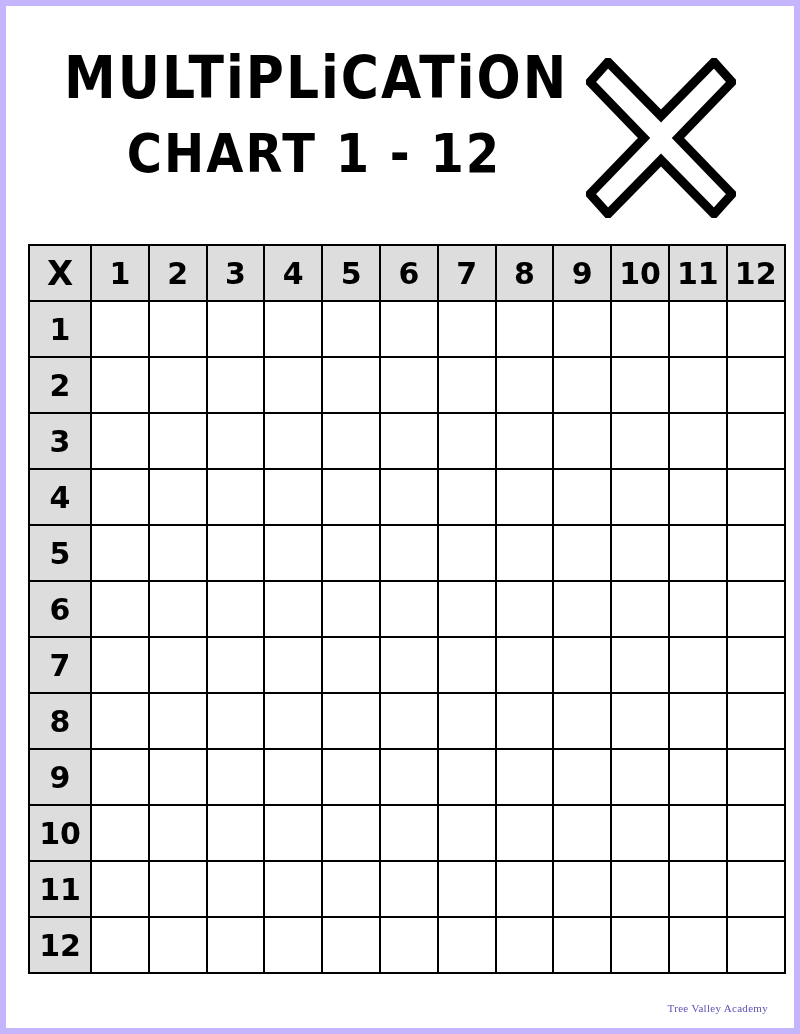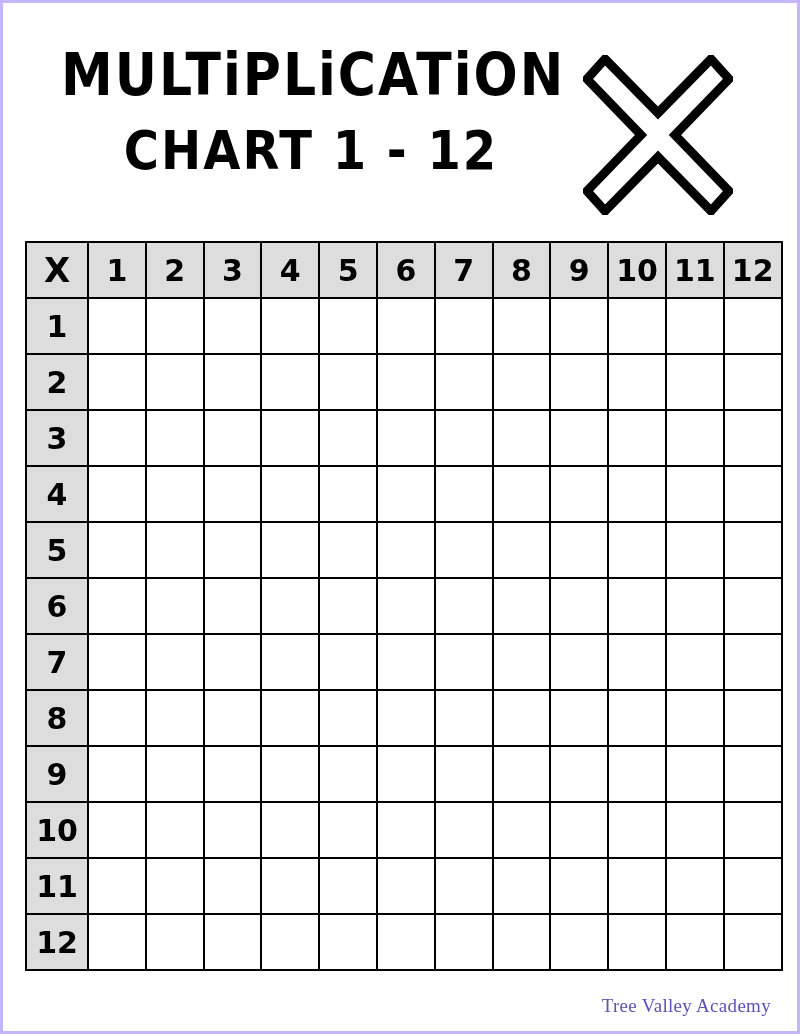--- a/index.html
+++ b/index.html
@@ -14,21 +14,21 @@
     position: relative;
   }
   .page {
     position: absolute;
     left: 0;
     top: 0;
     width: 800px;
     height: 1034px;
     box-sizing: border-box;
     background: #ffffff;
-    border: 3px solid #c4b5fd;
+    border: 6px solid #c4b5fd;
     overflow: hidden;
   }
   .header {
     position: absolute;
     left: 0;
     top: 30px;
     width: 800px;
     height: 185px;
   }
   .title-block {
@@ -102,21 +102,21 @@
   table.mtable td.cell {
     background: #ffffff;
   }
   col.headcol { width: 62px; }
   col.datacol { width: 57.8px; }
   .credit {
     position: absolute;
     right: 26px;
     bottom: 14px;
     font-family: "Liberation Serif", serif;
-    font-size: 19px;
+    font-size: 11px;
     color: #5b52b5;
     letter-spacing: 0.3px;
   }
 </style>
 </head>
 <body>
 
 <div class="page">
 
   <div class="header">

